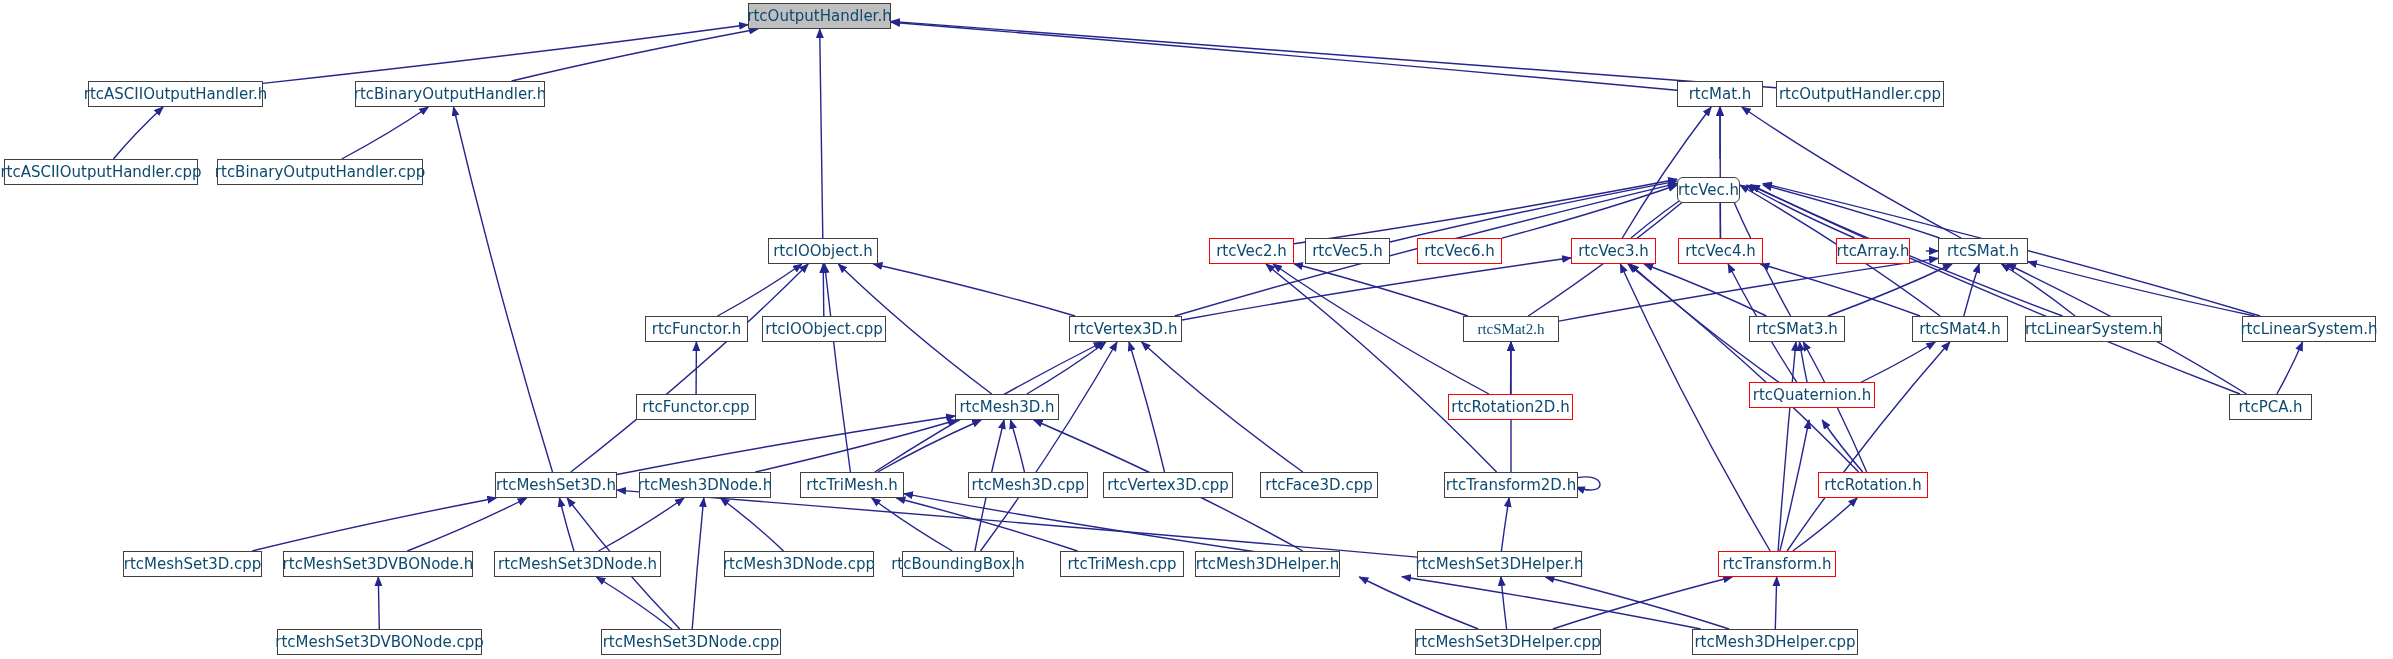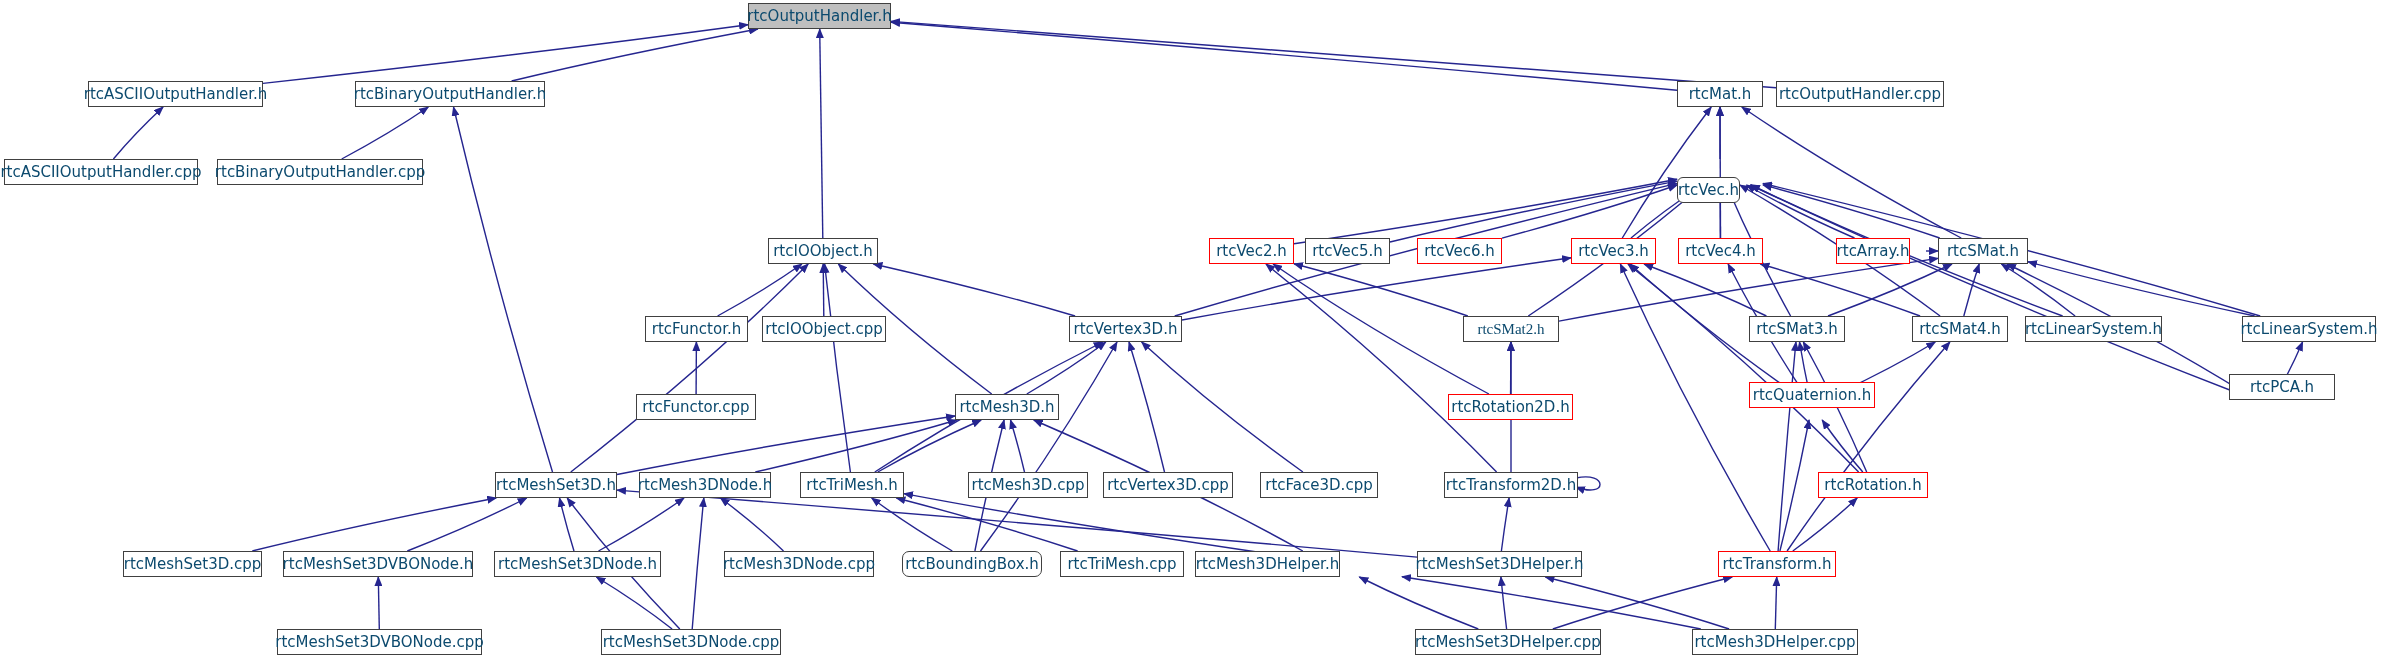--- a/index.html
+++ b/index.html
@@ -161,34 +161,34 @@
       <div class="node" style="left: 1069px; top: 316px; width: 113px;">rtcVertex3D.h</div>
       <div class="node" style="left: 1463px; top: 316px; width: 96px; font-family: Liberation Serif, serif;">rtcSMat2.h</div>
       <div class="node" style="left: 1749px; top: 316px; width: 96px;">rtcSMat3.h</div>
       <div class="node" style="left: 1912px; top: 316px; width: 96px;">rtcSMat4.h</div>
       <div class="node" style="left: 2025px; top: 316px; width: 137px;">rtcLinearSystem.h</div>
       <div class="node" style="left: 2242px; top: 316px; width: 134px;">rtcLinearSystem.h</div>
       <div class="node" style="left: 636px; top: 394px; width: 120px;">rtcFunctor.cpp</div>
       <div class="node" style="left: 955px; top: 394px; width: 104px;">rtcMesh3D.h</div>
       <div class="node red" style="left: 1448px; top: 394px; width: 125px;">rtcRotation2D.h</div>
       <div class="node red" style="left: 1749px; top: 382px; width: 126px;">rtcQuaternion.h</div>
-      <div class="node" style="left: 2229px; top: 374px; width: 106px;">rtcPCA.h</div>
+      <div class="node" style="left: 2229px; top: 394px; width: 83px;">rtcPCA.h</div>
       <div class="node" style="left: 495px; top: 472px; width: 122px;">rtcMeshSet3D.h</div>
       <div class="node" style="left: 639px; top: 472px; width: 132px;">rtcMesh3DNode.h</div>
       <div class="node" style="left: 800px; top: 472px; width: 104px;">rtcTriMesh.h</div>
       <div class="node" style="left: 968px; top: 472px; width: 120px;">rtcMesh3D.cpp</div>
       <div class="node" style="left: 1103px; top: 472px; width: 130px;">rtcVertex3D.cpp</div>
       <div class="node" style="left: 1260px; top: 472px; width: 118px;">rtcFace3D.cpp</div>
       <div class="node" style="left: 1444px; top: 472px; width: 134px;">rtcTransform2D.h</div>
       <div class="node red" style="left: 1818px; top: 472px; width: 110px;">rtcRotation.h</div>
       <div class="node" style="left: 123px; top: 551px; width: 139px;">rtcMeshSet3D.cpp</div>
       <div class="node" style="left: 283px; top: 551px; width: 190px;">rtcMeshSet3DVBONode.h</div>
       <div class="node" style="left: 494px; top: 551px; width: 167px;">rtcMeshSet3DNode.h</div>
       <div class="node" style="left: 724px; top: 551px; width: 150px;">rtcMesh3DNode.cpp</div>
-      <div class="node" style="left: 902px; top: 551px; width: 140px; border-radius: 7px;">rtcBoundingBox.h</div>
+      <div class="node" style="left: 902px; top: 551px; width: 112px;">rtcBoundingBox.h</div>
       <div class="node" style="left: 1060px; top: 551px; width: 124px;">rtcTriMesh.cpp</div>
       <div class="node" style="left: 1195px; top: 551px; width: 145px;">rtcMesh3DHelper.h</div>
       <div class="node" style="left: 1417px; top: 551px; width: 165px;">rtcMeshSet3DHelper.h</div>
       <div class="node red" style="left: 1718px; top: 551px; width: 118px;">rtcTransform.h</div>
       <div class="node" style="left: 277px; top: 629px; width: 205px;">rtcMeshSet3DVBONode.cpp</div>
       <div class="node" style="left: 601px; top: 629px; width: 180px;">rtcMeshSet3DNode.cpp</div>
       <div class="node" style="left: 1415px; top: 629px; width: 186px;">rtcMeshSet3DHelper.cpp</div>
       <div class="node" style="left: 1692px; top: 629px; width: 166px;">rtcMesh3DHelper.cpp</div>
     </div>
 </div>

